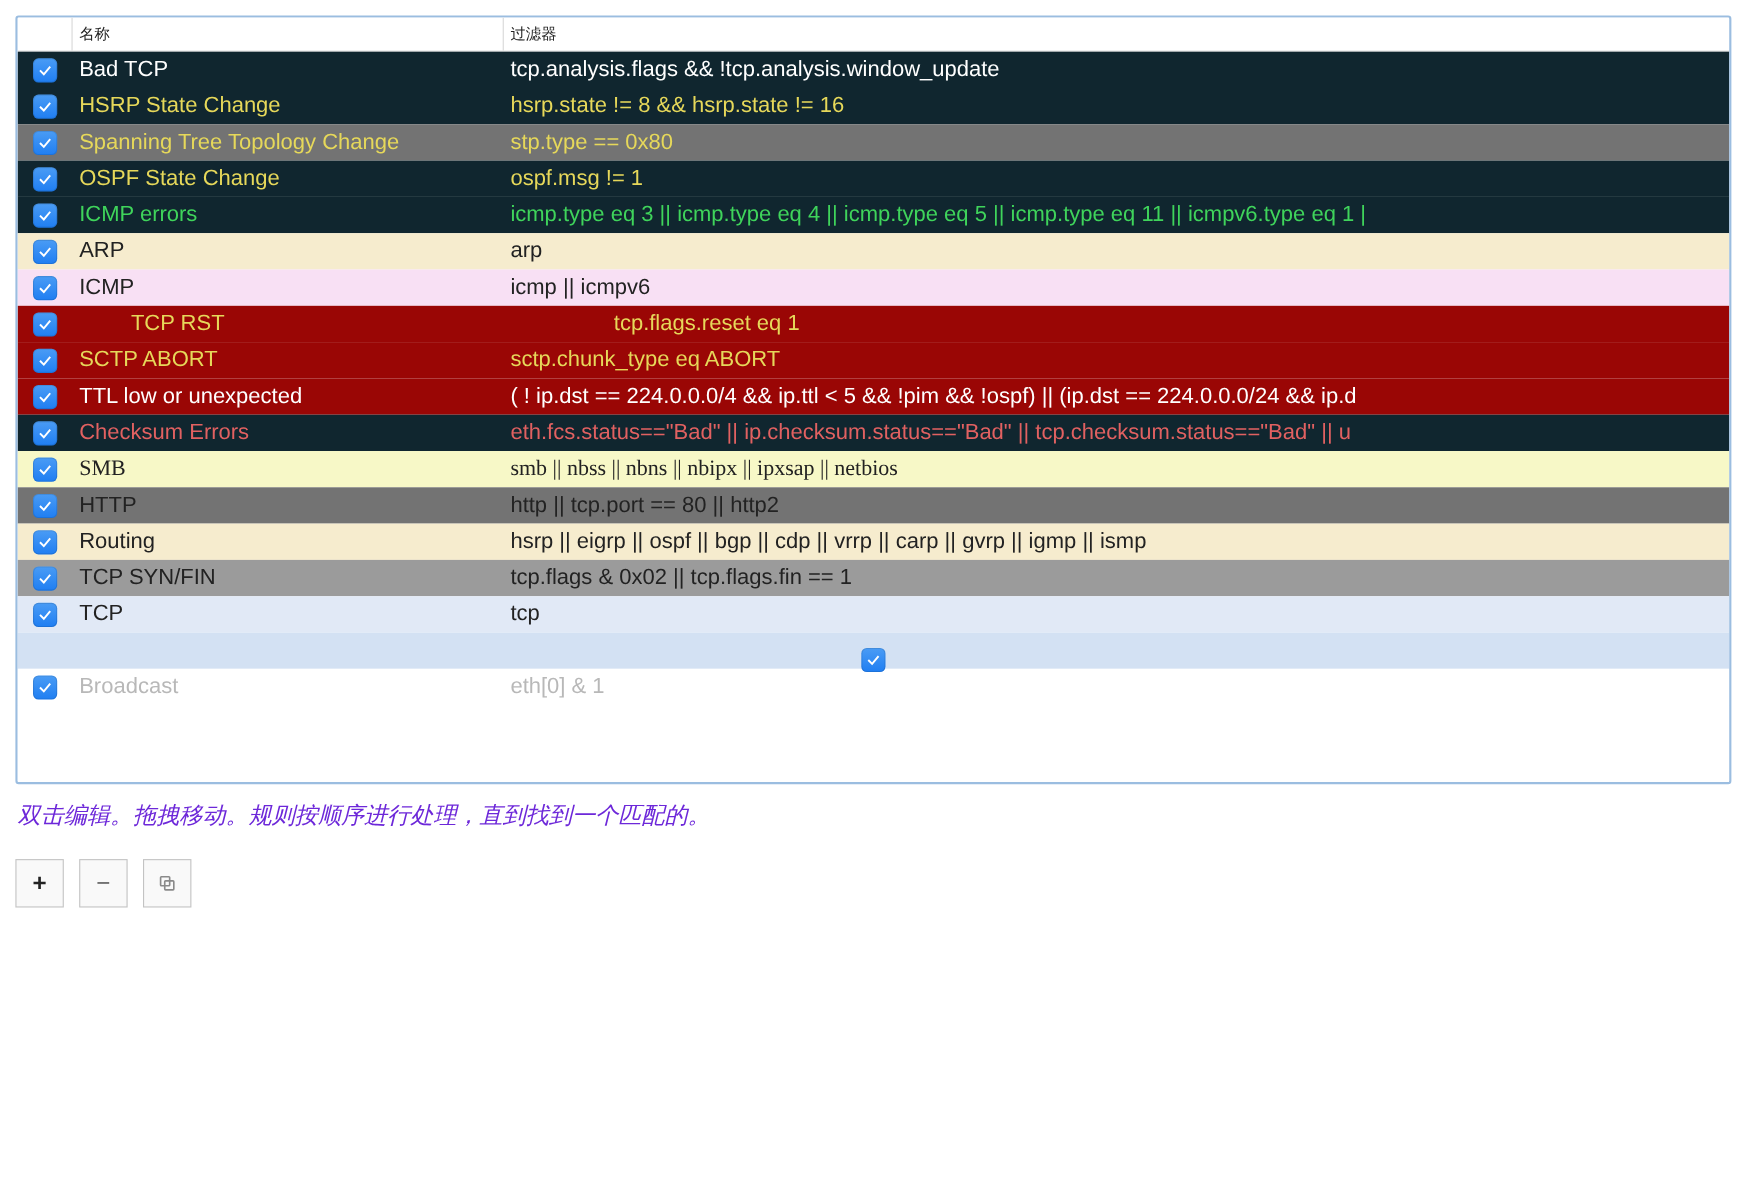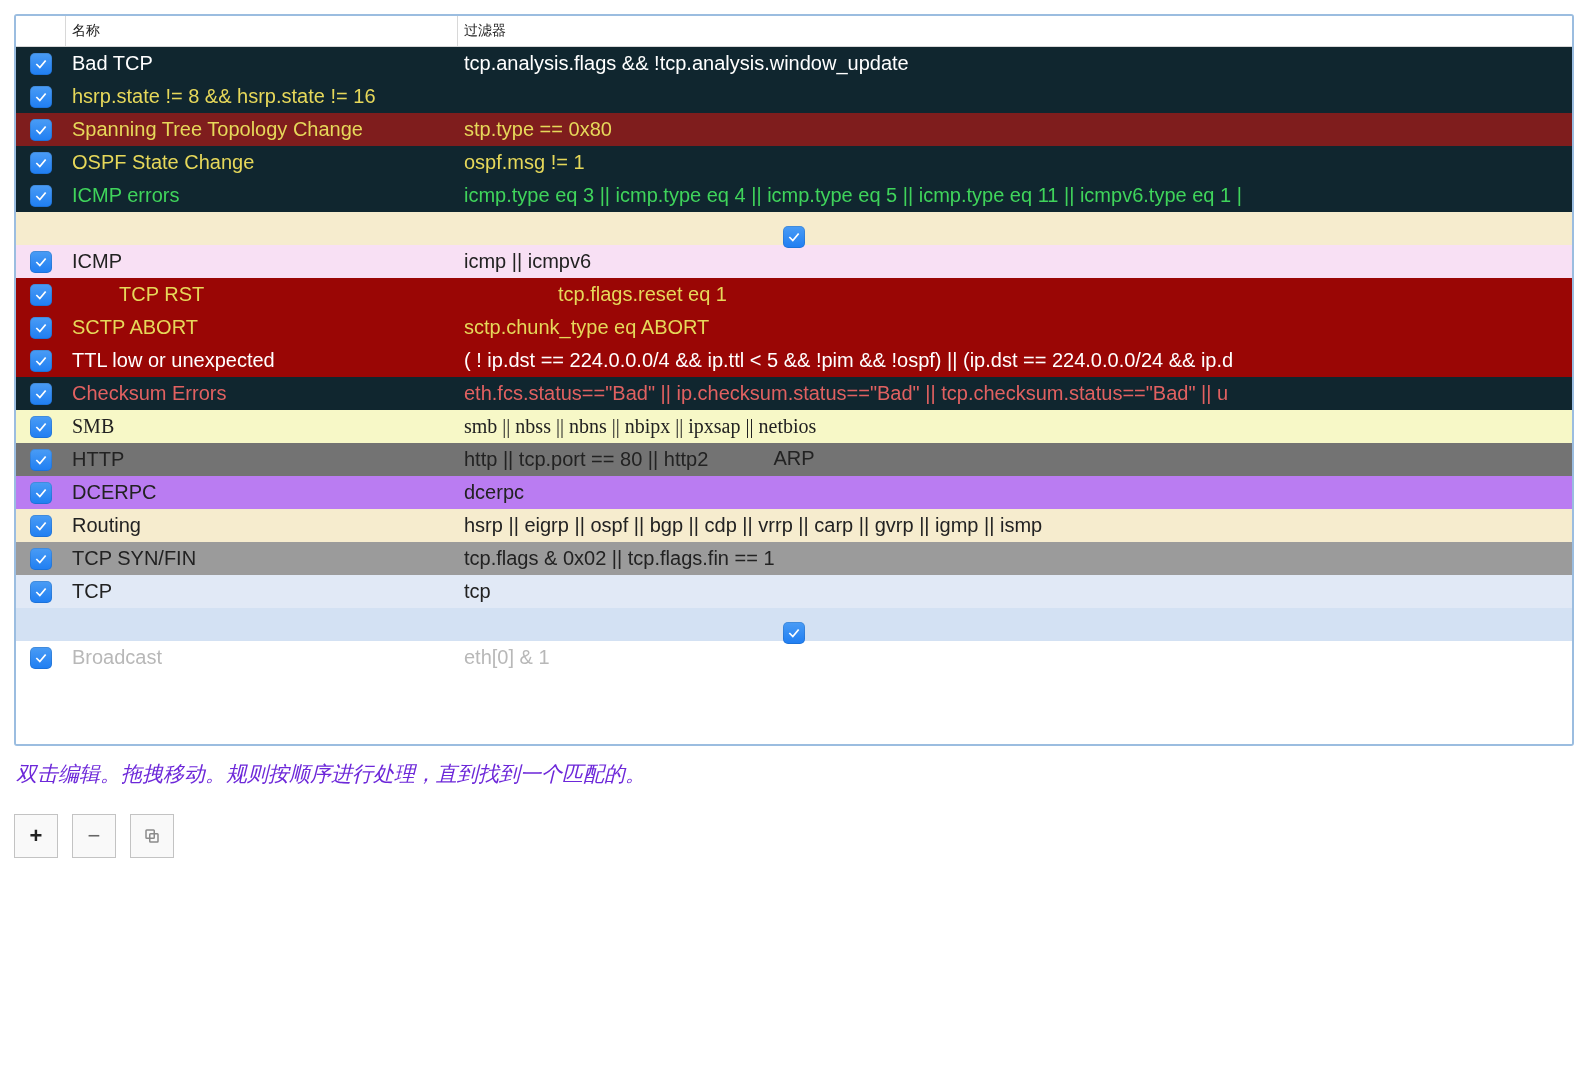--- a/index.html
+++ b/index.html
@@ -106,23 +106,26 @@
         <div class="cell col-filter"><span>tcp.analysis.flags &amp;&amp; !tcp.analysis.window_update</span></div>
       </div>
       <div class="rule-row" style="background: rgb(16, 38, 47); color: rgb(230, 216, 90);">
         <div class="cell col-check">
           <div class="checkbox">
             <svg viewBox="0 0 24 24">
               <polyline points="4 12 10 18 20 6"></polyline>
             </svg>
           </div>
         </div>
+        <div class="cell col-name">
+          <span>HSRP State Change</span>
+        </div>
         <div class="cell col-filter"><span>hsrp.state != 8 &amp;&amp; hsrp.state != 16</span></div>
       </div>
-      <div class="rule-row" style="background: #7f1d1d; color: rgb(230, 216, 90);">
+      <div class="rule-row" style="background: #737373; color: rgb(230, 216, 90);">
         <div class="cell col-check">
           <div class="checkbox">
             <svg viewBox="0 0 24 24">
               <polyline points="4 12 10 18 20 6"></polyline>
             </svg>
           </div>
         </div>
         <div class="cell col-name">
           <span>Spanning Tree Topology  Change</span>
         </div>
@@ -147,21 +150,21 @@
             <svg viewBox="0 0 24 24">
               <polyline points="4 12 10 18 20 6"></polyline>
             </svg>
           </div>
         </div>
         <div class="cell col-name">
           <span>ICMP errors</span>
         </div>
         <div class="cell col-filter"><span>icmp.type eq 3 || icmp.type eq 4 || icmp.type eq 5 || icmp.type eq 11 || icmpv6.type eq 1 |</span></div>
       </div>
-      <div class="rule-row" style="background: rgb(246, 236, 206); color: rgb(34, 34, 34); flex-direction: column;">
+      <div class="rule-row" style="background: rgb(246, 236, 206); color: rgb(34, 34, 34);">
         <div class="cell col-check">
           <div class="checkbox">
             <svg viewBox="0 0 24 24">
               <polyline points="4 12 10 18 20 6"></polyline>
             </svg>
           </div>
         </div>
         <div class="cell col-name">
           <span>ARP</span>
         </div>
@@ -250,33 +253,20 @@
           <div class="checkbox">
             <svg viewBox="0 0 24 24">
               <polyline points="4 12 10 18 20 6"></polyline>
             </svg>
           </div>
         </div>
         <div class="cell col-name">
           <span>HTTP</span>
         </div>
         <div class="cell col-filter"><span>http || tcp.port == 80 || http2</span></div>
-      </div>
-      <div class="rule-row" style="background: rgb(186, 124, 242); color: rgb(34, 34, 34);">
-        <div class="cell col-check">
-          <div class="checkbox">
-            <svg viewBox="0 0 24 24">
-              <polyline points="4 12 10 18 20 6"></polyline>
-            </svg>
-          </div>
-        </div>
-        <div class="cell col-name">
-          <span>DCERPC</span>
-        </div>
-        <div class="cell col-filter"><span>dcerpc</span></div>
       </div>
       <div class="rule-row" style="background: rgb(246, 236, 206); color: rgb(34, 34, 34);">
         <div class="cell col-check">
           <div class="checkbox">
             <svg viewBox="0 0 24 24">
               <polyline points="4 12 10 18 20 6"></polyline>
             </svg>
           </div>
         </div>
         <div class="cell col-name">

